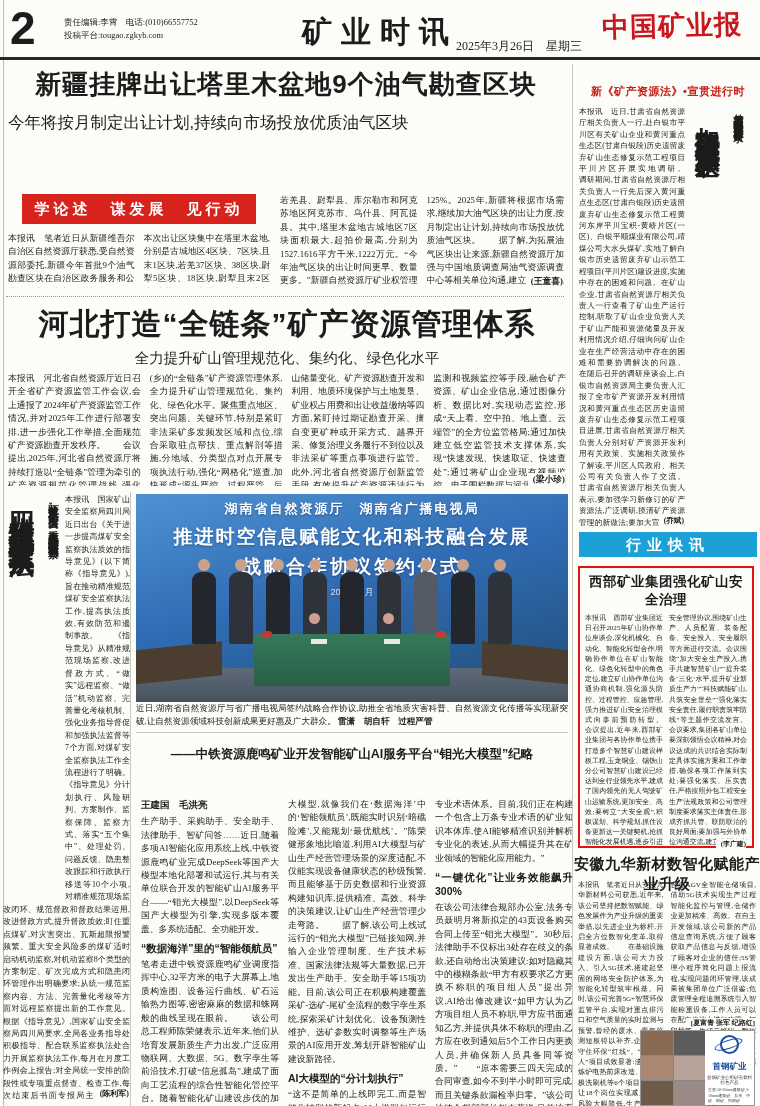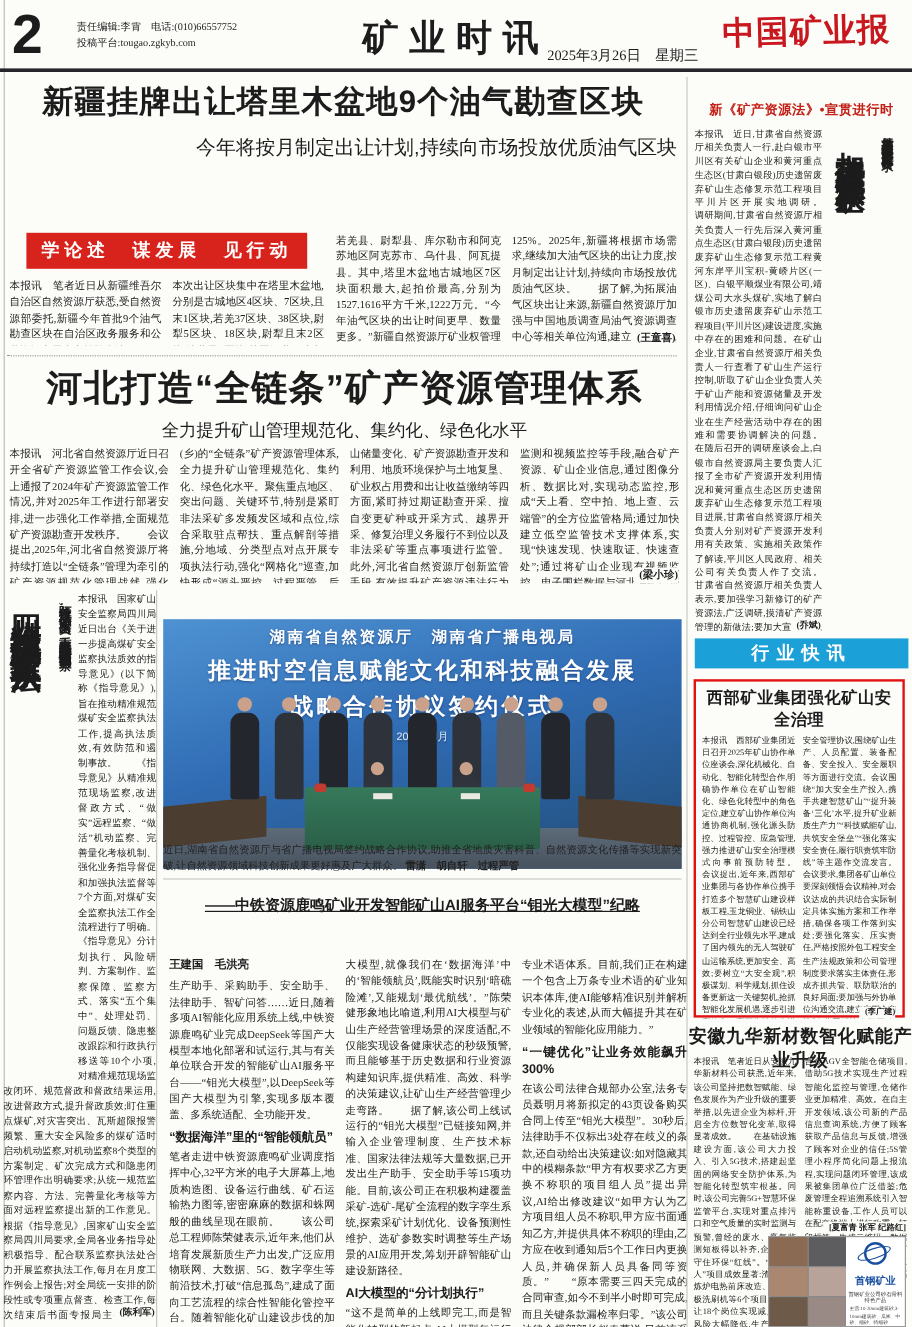--- a/index.html
+++ b/index.html
@@ -22,21 +22,21 @@
   .hl{font-family:"Liberation Sans",sans-serif;font-weight:900;text-align:center;}
   .cols{display:flex;gap:9px;}
   .col{flex:1;font-size:8.8px;line-height:13.4px;text-align:justify;overflow:hidden;position:relative;}
   .col p{margin:0;}
   .byline{position:absolute;right:1px;bottom:0;background:#fcfcf9;padding-left:5px;font-weight:bold;}
   .subhl{font-weight:bold;font-family:"Liberation Sans",sans-serif;font-size:10.5px;
          margin:5px 0 3px 0;line-height:14px;}
   
   .a1{position:absolute;left:8px;top:64px;width:556px;height:224px;}
   .a1-hl{font-size:26px;letter-spacing:1px;line-height:40px;}
-  .a1-sub{text-align:right;font-size:16.5px;margin-top:8px;font-family:"Liberation Sans",sans-serif;}
+  .a1-sub{text-align:left;font-size:16.5px;margin-top:8px;font-family:"Liberation Sans",sans-serif;}
   .a1-body{position:absolute;left:0;top:130px;width:556px;height:94px;display:flex;gap:10px;}
   .a1-left{width:262px;display:flex;flex-direction:column;}
   .slogan{height:30px;background:#d8231c;color:#fff;text-align:center;line-height:30px;
           font-family:"Liberation Sans",sans-serif;font-weight:bold;font-size:15px;letter-spacing:4px;
           margin:0 14px 8px 14px;}
   .a1-leftcols{flex:1;display:flex;gap:9px;overflow:hidden;}
   .a1-right{flex:1;display:flex;gap:9px;overflow:hidden;}
   .dots{position:absolute;left:6px;top:296px;width:558px;border-top:1.5px dotted #9a9a96;}
   
   .a2{position:absolute;left:8px;top:306px;width:558px;height:180px;}
@@ -48,21 +48,21 @@
       padding-left:3px;box-sizing:border-box;}
   .sc-row{display:flex;height:408px;overflow:hidden;}
   .sc-hl{writing-mode:vertical-rl;font-family:"Liberation Sans",sans-serif;font-weight:900;
          font-size:26px;line-height:38px;letter-spacing:3px;height:408px;}
   .sc-sub{writing-mode:vertical-rl;font-size:10.5px;line-height:20px;letter-spacing:1px;
           height:400px;padding:4px 2px 0 2px;font-weight:bold;}
   .sc-b1{flex:1;font-size:8px;line-height:12.4px;text-align:justify;overflow:hidden;padding-top:2px;}
   .sc-b2{position:relative;margin-top:4px;height:196px;font-size:8px;line-height:12.4px;
          text-align:justify;overflow:hidden;}
   
-  .photo{position:absolute;left:136px;top:516px;width:432px;height:208px;overflow:hidden;
+  .photo{position:absolute;left:136px;top:494px;width:432px;height:208px;overflow:hidden;
          background:linear-gradient(165deg,#4e92d2 0%,#306cb4 45%,#27598f 78%,#1f4a77 100%);}
   .ph-banner{position:absolute;left:0;top:6px;width:100%;text-align:center;color:#fff;
              font-family:"Liberation Sans",sans-serif;text-shadow:0 1px 2px rgba(0,20,60,.4);}
   .ph-l1{font-size:13px;font-weight:bold;letter-spacing:2px;}
   .ph-l2{font-size:19px;font-weight:900;letter-spacing:2px;margin-top:6px;}
   .ph-l3{font-size:19px;font-weight:900;letter-spacing:3px;margin-top:4px;}
   .ph-l4{font-size:9px;margin-top:6px;opacity:.85;}
   .ph-floor{position:absolute;left:0;bottom:0;width:100%;height:34px;
             background:linear-gradient(#5d6a78,#47525e);}
   .ph-people{position:absolute;left:50%;transform:translateX(-50%);bottom:58px;display:flex;gap:13px;}
@@ -83,21 +83,21 @@
   .ph-desk.r{transform:skewY(6deg);}  .ph-desk.l{transform:skewY(-6deg);}
   .caption{position:absolute;left:136px;top:702px;width:432px;font-size:8.6px;line-height:12.5px;
            text-align:justify;color:#222;}
   .caption b{font-family:"Liberation Sans",sans-serif;}
   .mid-rule{position:absolute;left:136px;top:732px;width:432px;border-top:1px solid #c9c9c4;}
   
   .lm{position:absolute;left:136px;top:740px;width:432px;height:366px;}
   .lm-hl{font-size:27px;letter-spacing:2px;font-weight:900;text-align:center;
          font-family:"Liberation Serif",serif;}
   .lm-sub{text-align:center;font-size:12.5px;font-weight:bold;margin-top:6px;
-          font-family:"Liberation Sans",sans-serif;text-decoration:underline;}
+          font-family:"Liberation Sans",sans-serif;}
   .lm-body{position:absolute;left:5px;top:58px;width:432px;height:308px;}
   .lm-authors{font-weight:bold;font-family:"Liberation Sans",sans-serif;font-size:9.5px;margin-bottom:4px;}
   
   .right{position:absolute;left:572px;top:64px;width:188px;height:1042px;border-left:1px solid #c9c9c4;}
   .gs-label{position:absolute;left:6px;top:20px;width:178px;text-align:center;color:#c32017;
             font-family:"Liberation Sans",sans-serif;font-weight:bold;font-size:11px;letter-spacing:.5px;}
   .gs-row{position:absolute;left:6px;top:42px;width:178px;height:420px;display:flex;}
   .gs-body{width:106px;font-size:7.6px;line-height:11.4px;text-align:justify;overflow:hidden;position:relative;}
   .gs-hl{writing-mode:vertical-rl;font-family:"Liberation Sans",sans-serif;font-weight:900;
          font-size:25px;line-height:36px;letter-spacing:2px;height:420px;padding-left:5px;}

